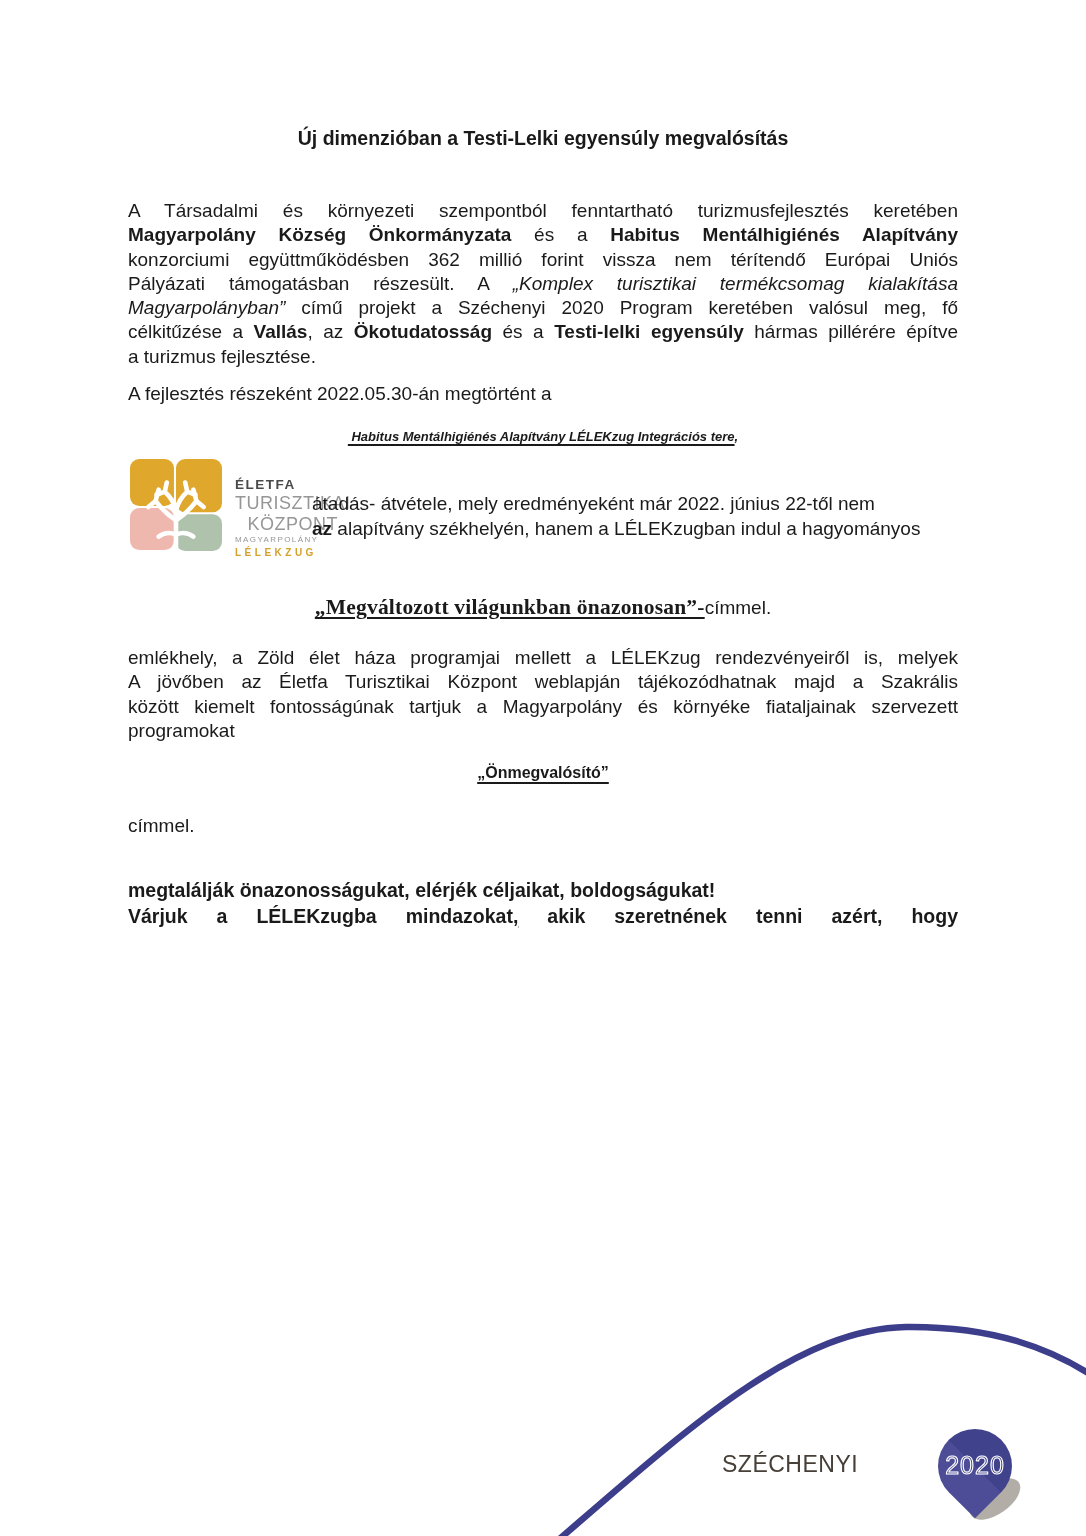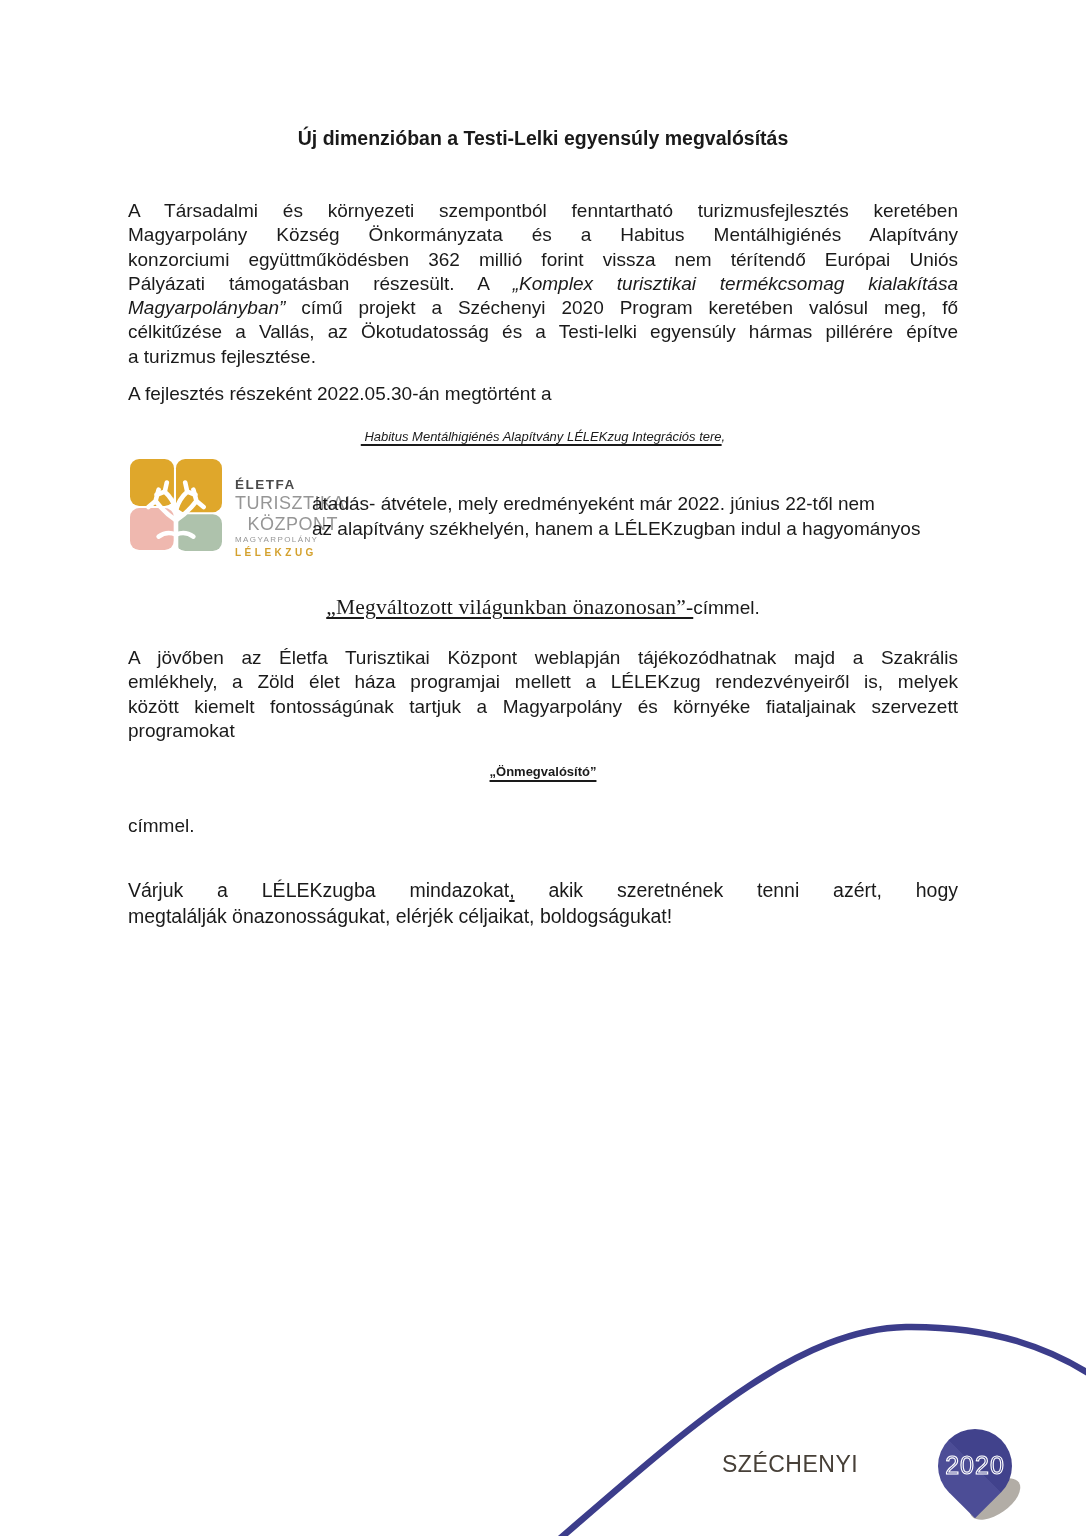--- a/index.html
+++ b/index.html
@@ -3,21 +3,21 @@
 <meta charset="utf-8">
 <style>
   html,body{margin:0;padding:0;background:#e8e8e8;}
   .page{position:relative;width:1086px;height:1536px;background:#ffffff;margin:0 auto;
         font-family:"Liberation Sans",sans-serif;color:#1a1a1a;overflow:hidden;}
   .abs{position:absolute;}
 
   .pline{line-height:24.3px;height:24.3px;white-space:nowrap;}
   .jline{white-space:normal;text-align:justify;text-align-last:justify;}
 
-  .seg-b{font-weight:400;margin-top:32px;}
+  .seg-b{font-weight:700;margin-top:32px;}
   .seg-i{font-style:italic;}
   .seg-u{text-decoration:underline;text-decoration-thickness:2px;text-underline-offset:3px;}
   .seg-f{font-family:"Liberation Serif",serif;font-size:21.5px;letter-spacing:.2px;}
 
   #title{left:128px;top:127px;width:830px;text-align:center;font-weight:700;font-size:19.5px;}
   #para1{left:128px;top:199px;width:830px;font-size:19px;}
   #fejlesztes{left:128px;top:383px;width:830px;font-size:19px;}
   #habitus{left:128px;top:429px;width:830px;text-align:center;font-size:13px;}
 
   #logo-mark{left:130px;top:459px;width:92px;height:92px;}
@@ -25,21 +25,21 @@
   .lt1{font-size:13.5px;font-weight:700;letter-spacing:1.5px;color:var(--logo_dark,#4a4a4a);}
   .lt2,.lt3{font-size:18px;color:var(--logo_gray,#969696);letter-spacing:.5px;text-align:center;}
   .lt4{font-size:8px;color:var(--logo_gray,#969696);letter-spacing:1.4px;}
   .lt5{font-size:10px;color:var(--logo_gold,#d4a12d);letter-spacing:3.5px;margin-top:2px;font-weight:700;}
 
   #side-para{left:312px;top:492px;width:650px;font-size:19px;}
   #side-para .pline{height:24.5px;line-height:24.5px;}
 
   #megvaltozott{left:128px;top:595px;width:830px;text-align:center;font-size:19px;}
   #para2{left:128px;top:646px;width:830px;font-size:19px;}
-  #onmeg{left:128px;top:764px;width:830px;text-align:center;font-size:13px;font-weight:700;
+  #onmeg{left:128px;top:764px;width:830px;text-align:center;font-size:16px;font-weight:700;
          text-decoration:underline;text-decoration-thickness:2px;text-underline-offset:4px;}
   #cimmel{left:128px;top:815px;font-size:19px;}
   #closing{left:128px;top:878px;width:830px;font-size:19.5px;}
   #closing .pline{height:25.5px;line-height:25.5px;}
 
   #arc-svg{left:0;top:0;width:1086px;height:1536px;pointer-events:none;}
   #szech-name{left:722px;top:1447px;font-size:23px;font-weight:400;letter-spacing:.5px;
               color:var(--szech_text,#474038);line-height:34px;}
   #pin-shadow{left:966px;top:1484px;width:58px;height:30px;background:var(--pin_shadow,#b2ada6);
               border-radius:50%;transform:rotate(-35deg);}
@@ -96,33 +96,33 @@
   </div>
 
   <div id="side-para" class="abs">
       <div class="pline"><span>átadás- átvétele, mely eredményeként már 2022. június 22-től nem</span></div>
       <div class="pline"><span class="seg-b">az</span><span> alapítvány székhelyén, hanem a LÉLEKzugban indul a hagyományos</span></div>
     </div>
 
   <div id="megvaltozott" class="abs"><span class="seg-b seg-u seg-f">„Megváltozott világunkban önazonosan”-</span><span>címmel.</span></div>
 
   <div id="para2" class="abs">
+      <div class="pline jline"><span>emlékhely, a Zöld élet háza programjai mellett a LÉLEKzug rendezvényeiről is, melyek</span></div>
       <div class="pline jline"><span>A jövőben az Életfa Turisztikai Központ weblapján tájékozódhatnak majd a Szakrális</span></div>
-      <div class="pline jline"><span>emlékhely, a Zöld élet háza programjai mellett a LÉLEKzug rendezvényeiről is, melyek</span></div>
       <div class="pline jline"><span>között kiemelt fontosságúnak tartjuk a Magyarpolány és környéke fiataljainak szervezett</span></div>
       <div class="pline"><span>programokat</span></div>
     </div>
 
   <div id="onmeg" class="abs">„Önmegvalósító”</div>
 
   <div id="cimmel" class="abs">címmel.</div>
 
   <div id="closing" class="abs">
+      <div class="pline"><span class="seg-b">megtalálják önazonosságukat, elérjék céljaikat, boldogságukat!</span></div>
       <div class="pline jline"><span class="seg-b">Várjuk a LÉLEKzugba mindazokat</span><span class="seg-b seg-u">,</span><span class="seg-b"> akik szeretnének tenni azért, hogy</span></div>
-      <div class="pline"><span class="seg-b">megtalálják önazonosságukat, elérjék céljaikat, boldogságukat!</span></div>
     </div>
 
   <svg id="arc-svg" class="abs" viewBox="0 0 1086 1536">
     <path d="M556 1542 C688 1428 796 1329 906 1327 C994 1326 1052 1349 1096 1378" stroke="var(--arc,#3C3D8B)" stroke-width="6.5" fill="none"></path>
   </svg>
 
   <div id="szech-name" class="abs">SZÉCHENYI</div>
   <div id="pin-shadow" class="abs"></div>
   <div id="pin" class="abs"></div>
   <div id="pin-year" class="abs">2020</div>

